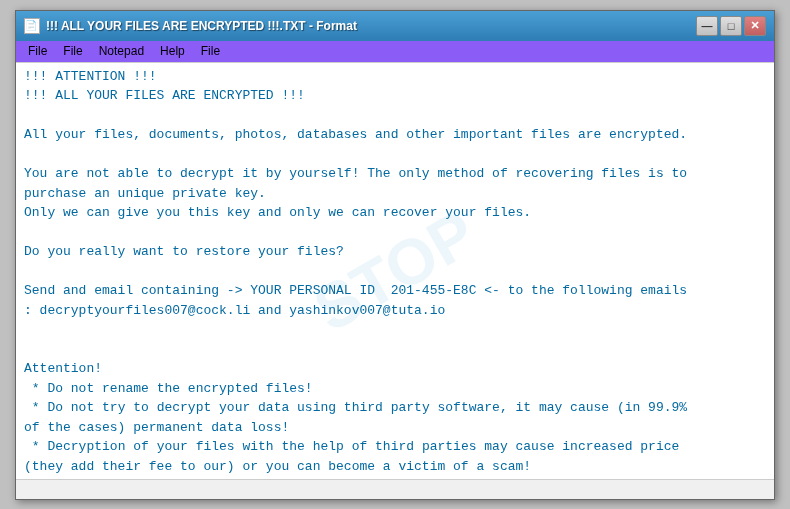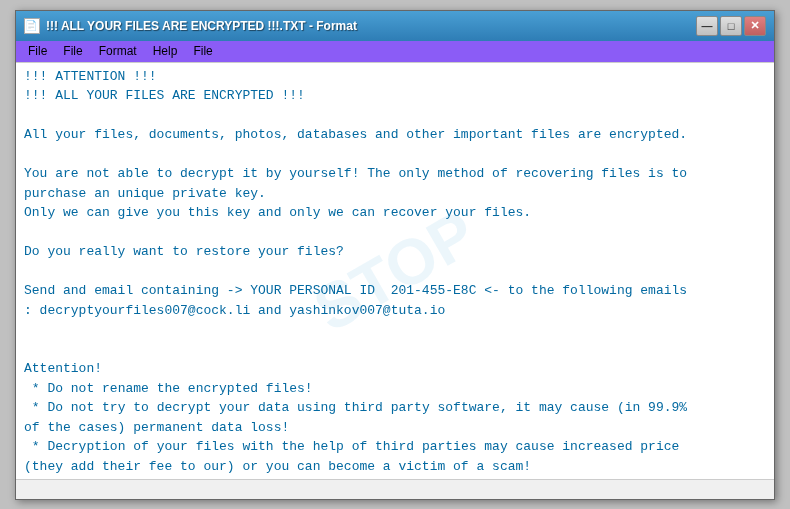--- a/index.html
+++ b/index.html
@@ -183,21 +183,21 @@
     <div class="title-buttons">
       <div class="title-btn">—</div>
       <div class="title-btn">□</div>
       <div class="title-btn close-btn">✕</div>
     </div>
   </div>
 
   <div class="menu-bar">
     <span class="menu-item">File</span>
     <span class="menu-item">File</span>
-    <span class="menu-item">Format</span>
+    <span class="menu-item">Notepad</span>
     <span class="menu-item">Help</span>
     <span class="menu-item">File</span>
   </div>
 
   <div class="content-area">
     <div class="watermark">STOP</div>
     <div class="content-text">!!! ATTENTION !!!
 !!! ALL YOUR FILES ARE ENCRYPTED !!!
 
 All your files, documents, photos, databases and other important files are encrypted.

